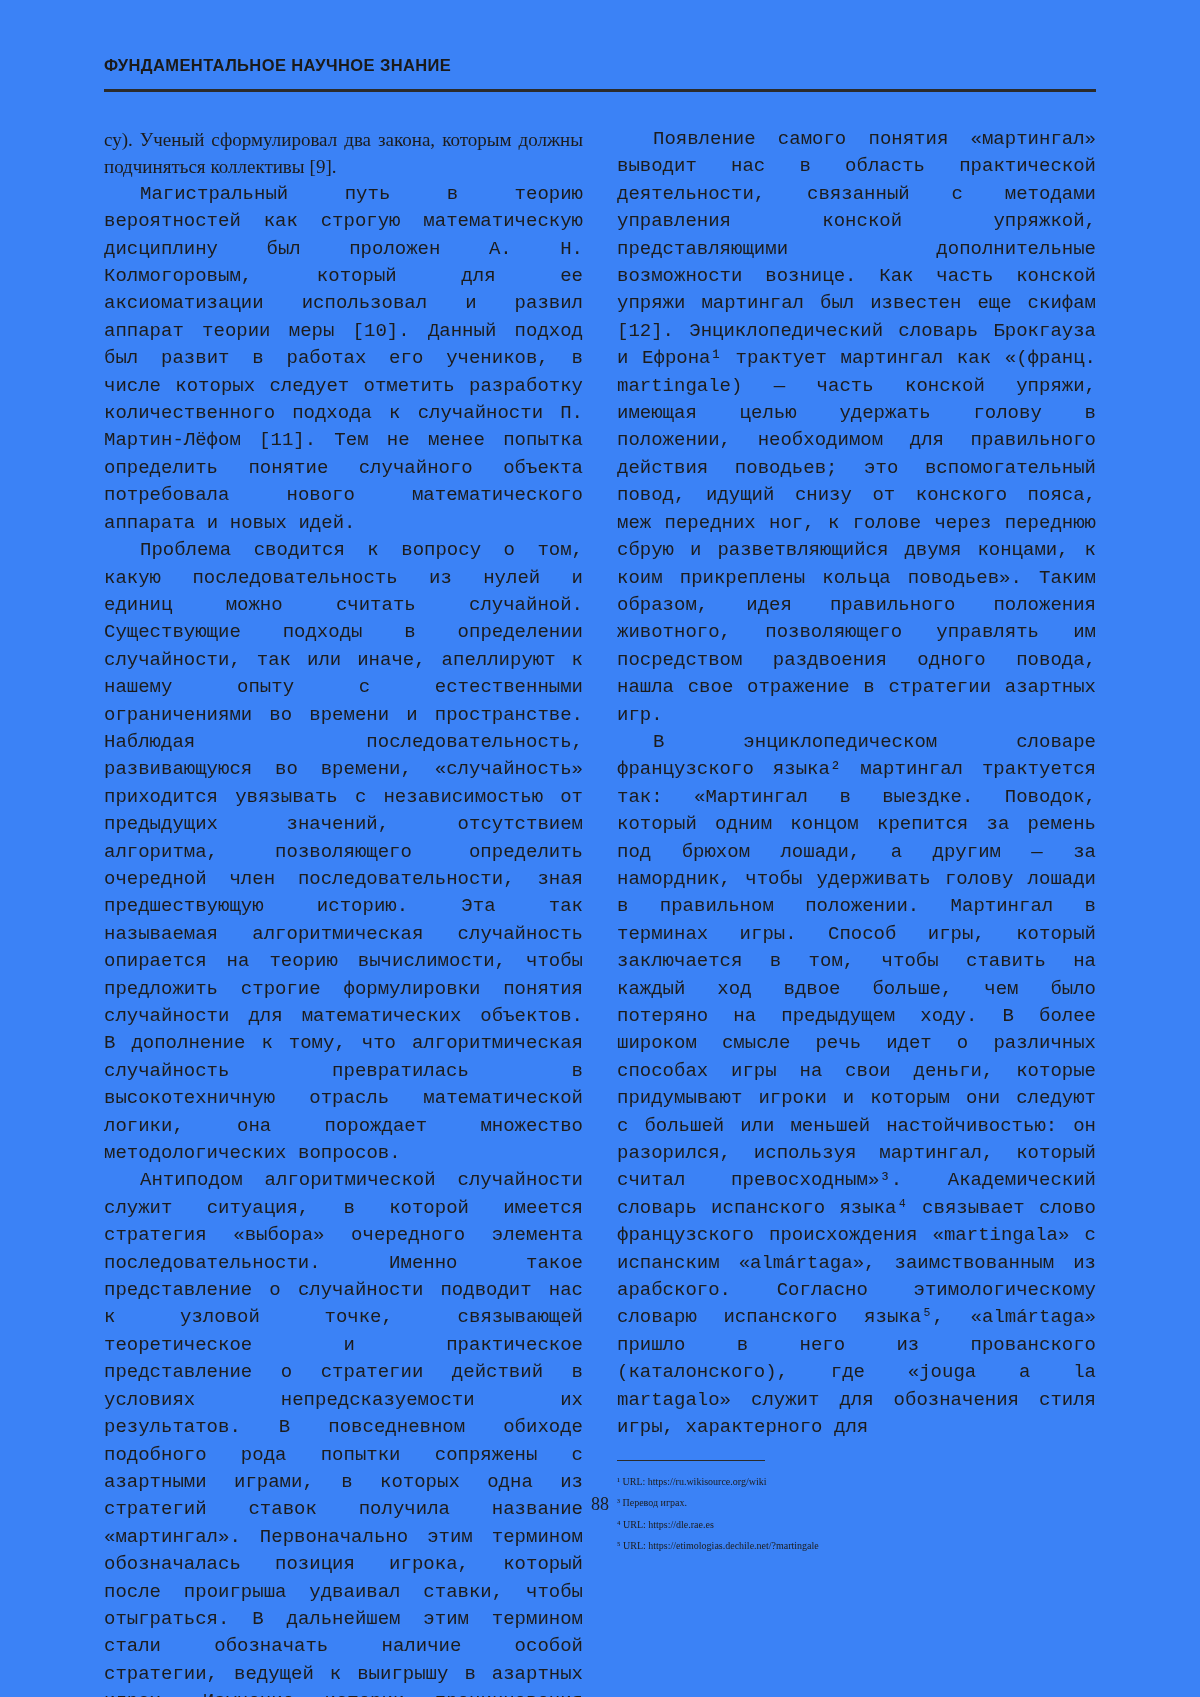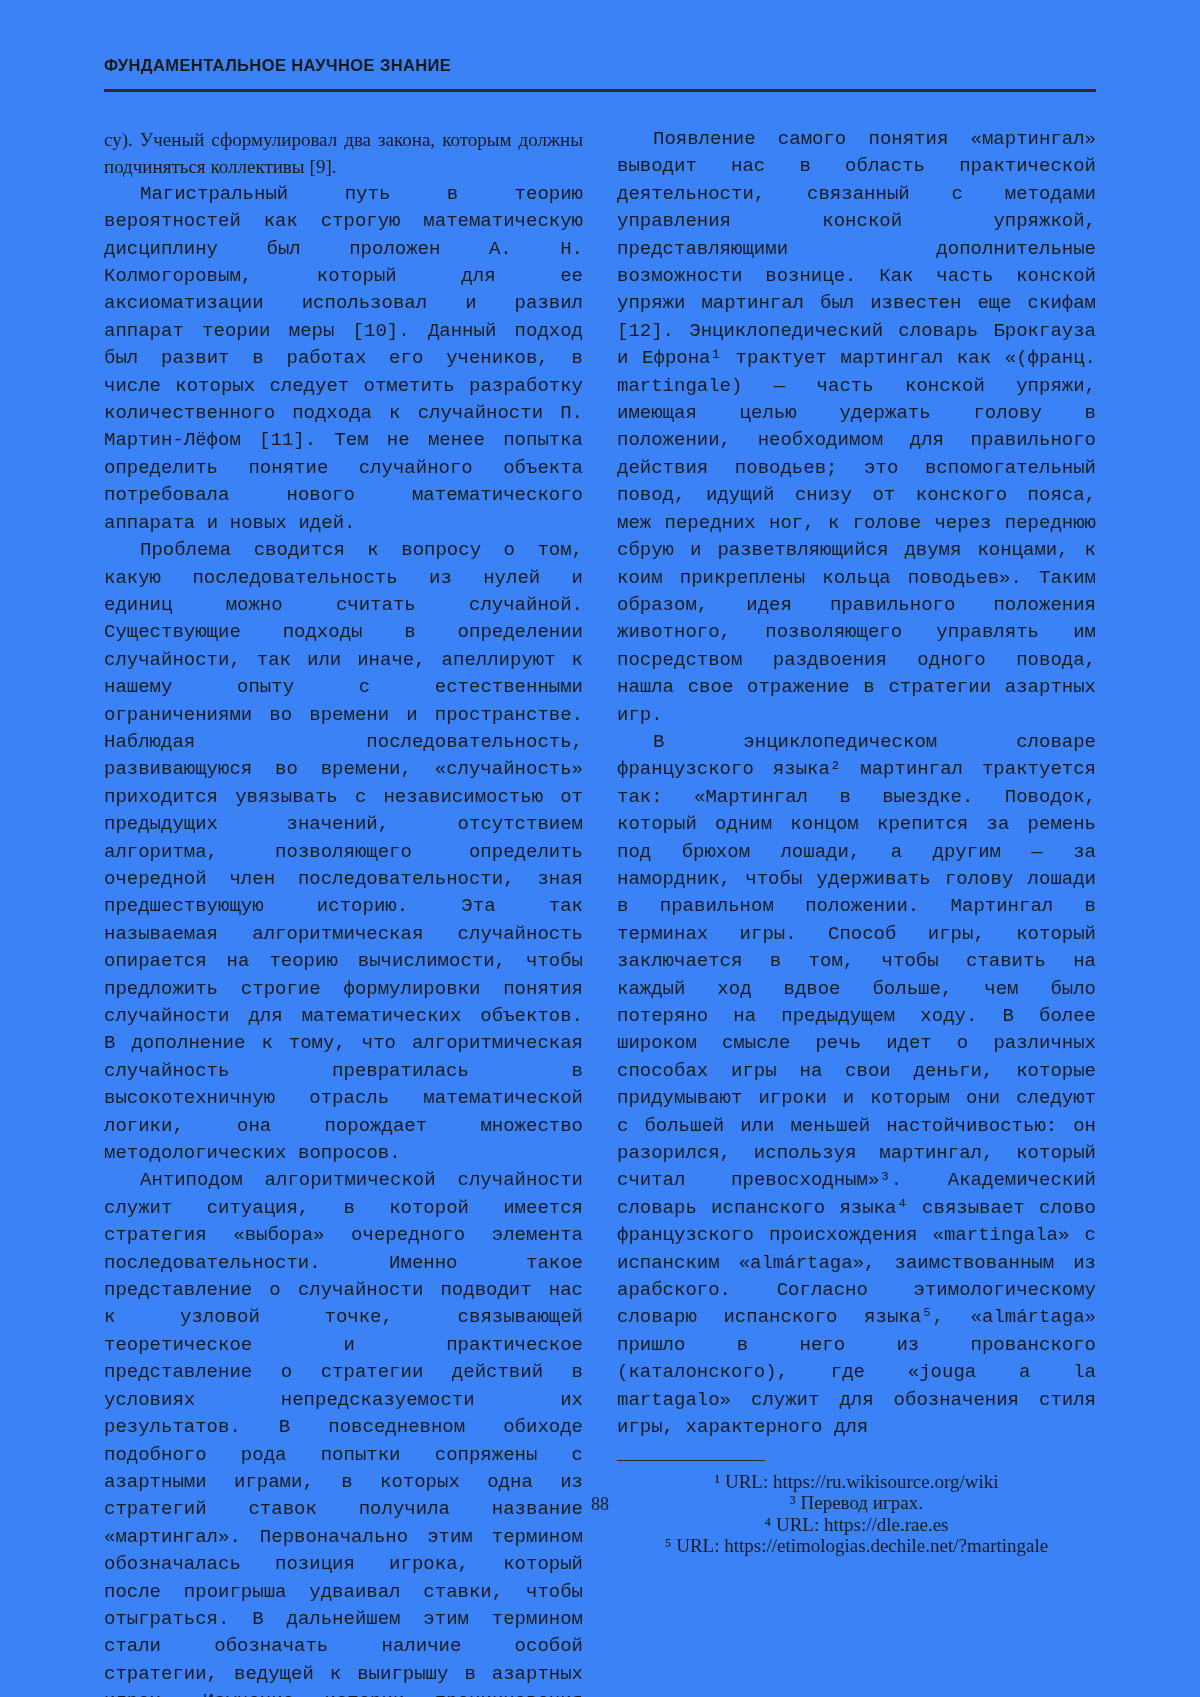--- a/index.html
+++ b/index.html
@@ -52,23 +52,23 @@
     text-indent: 36px;
     font-family: Liberation Mono, monospace;
   }
   .footnote-sep {
     width: 148px;
     border: none;
     border-top: 1.5px solid #2b2b2b;
     margin: 18px 0 10px 0;
   }
   .footnote {
-    font-size: 19px;
+    font-size: 10px;
     line-height: 21.5px;
-    text-align: center;
+    text-align: left;
     hyphens: auto;
   }
   .page-number {
     position: absolute;
     left: 0;
     right: 0;
     top: 1494px;
     text-align: center;
     font-size: 18px;
     color: #1c1c1c;

